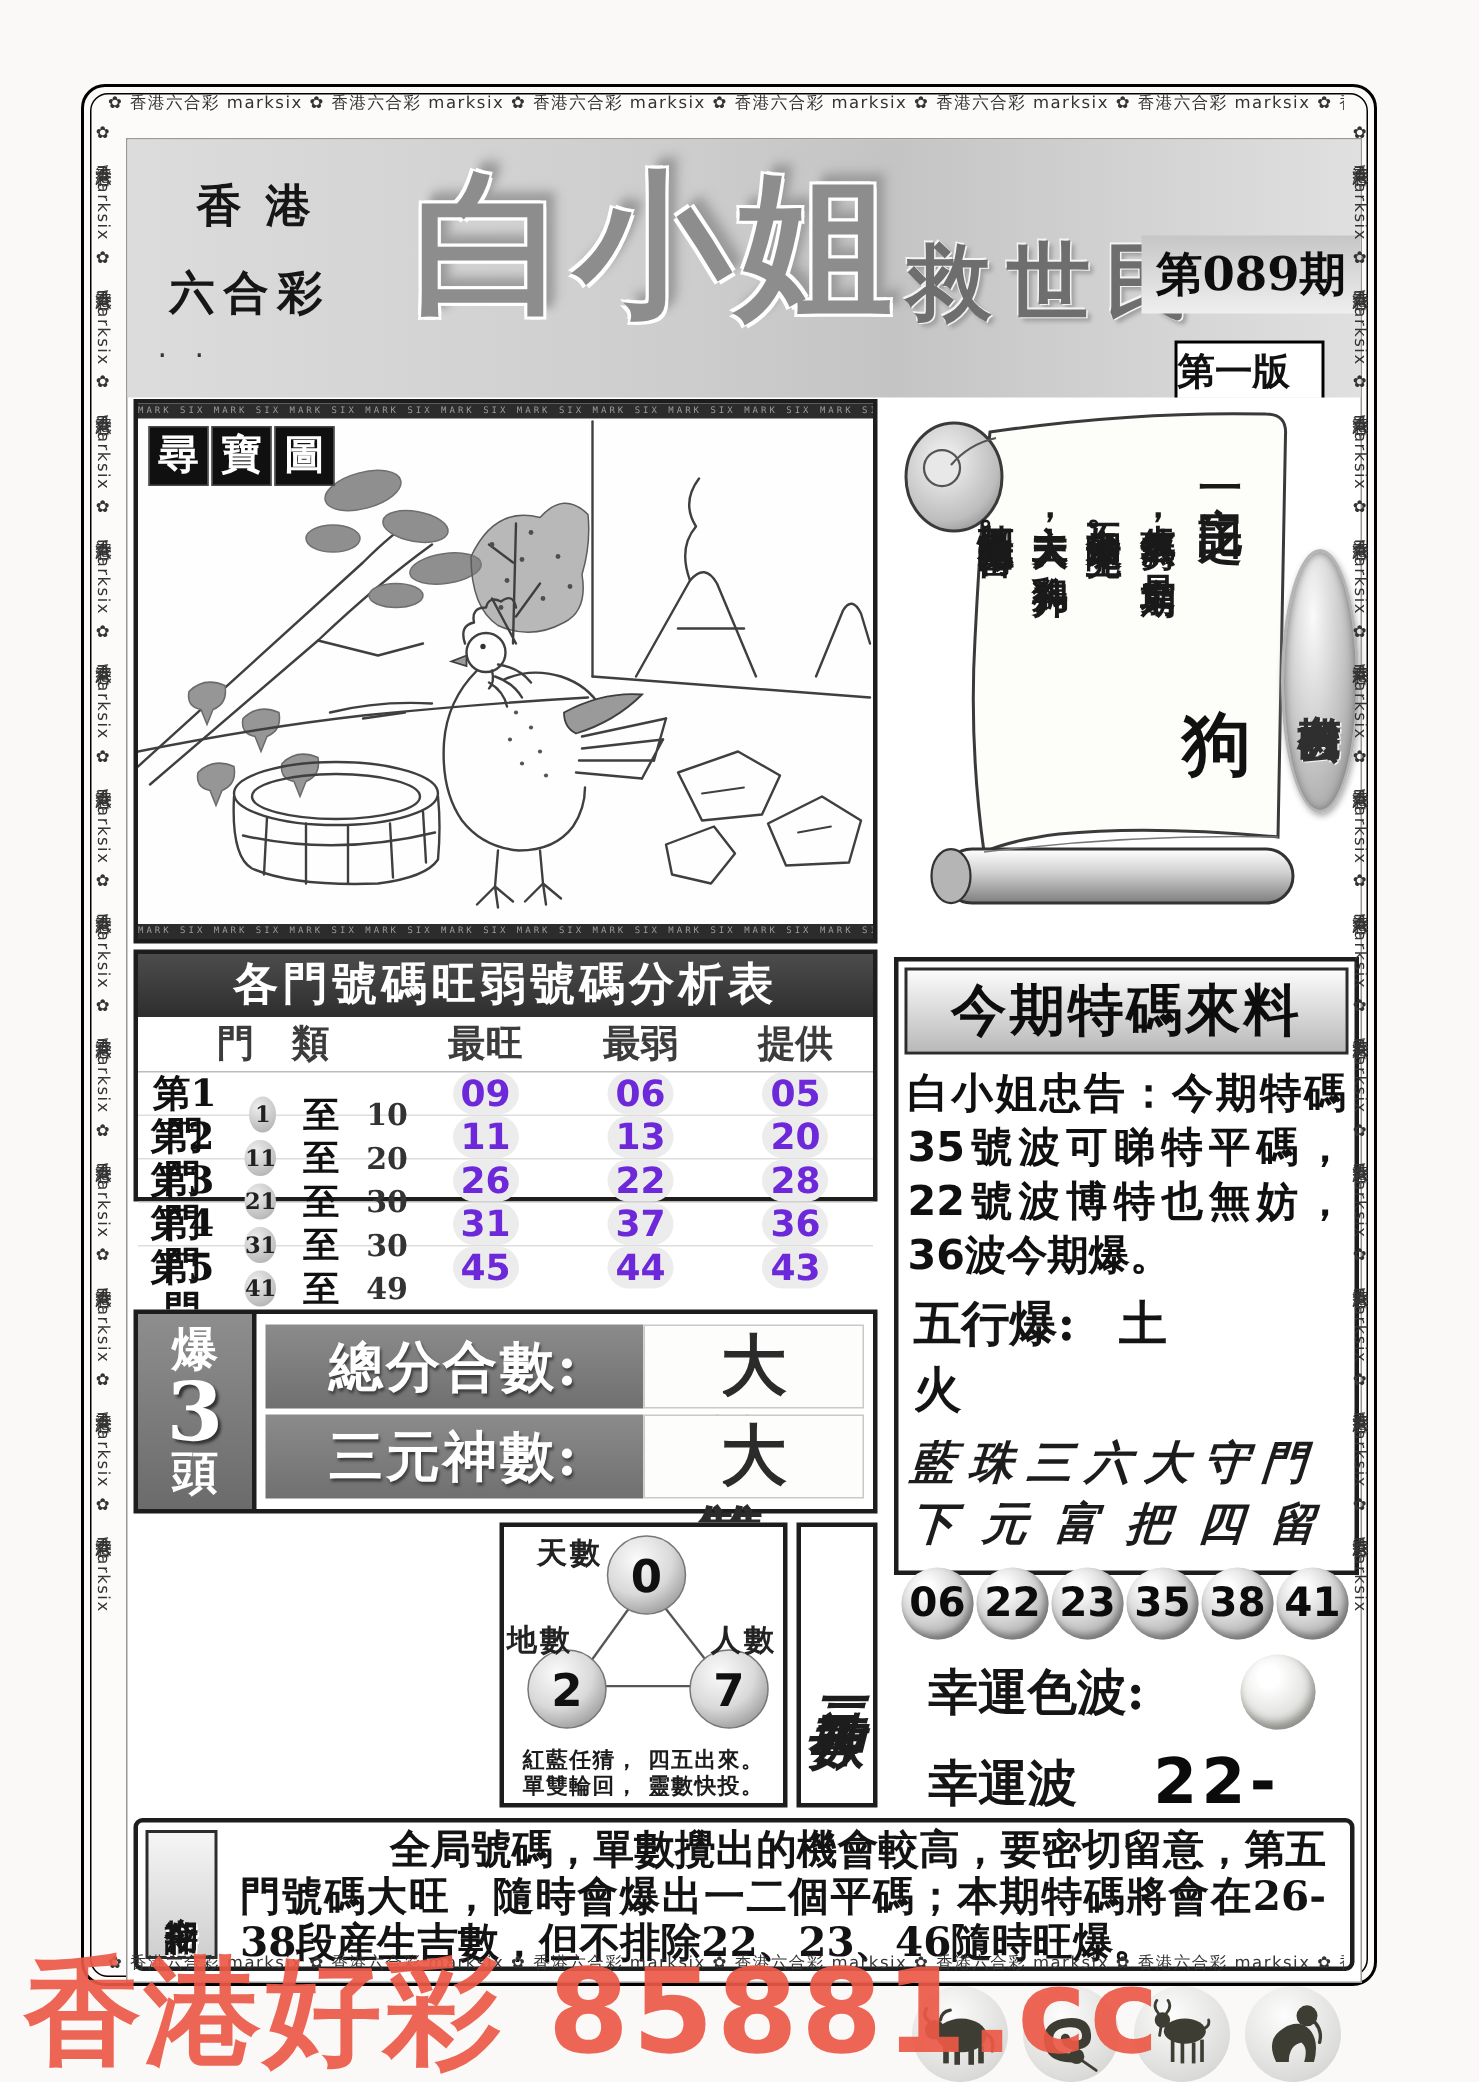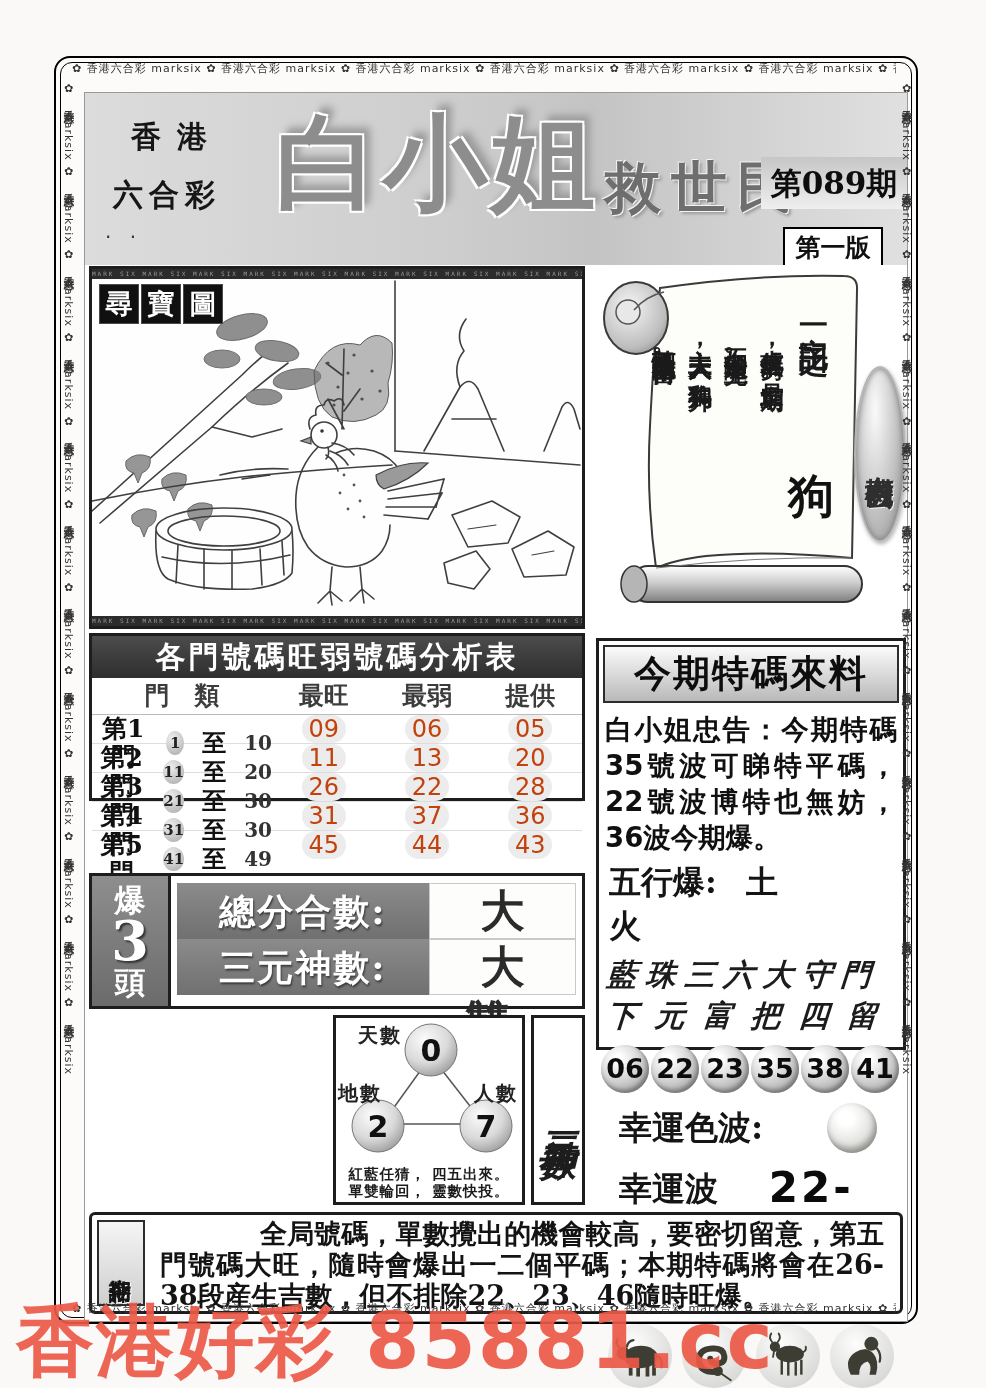--- a/index.html
+++ b/index.html
@@ -21,49 +21,49 @@
   
   .hdr{position:absolute;left:0;top:0;width:822px;height:172px;background:linear-gradient(90deg,#dcdcdc,#cdcdcd 45%,#c4c4c4 62%,#e0e0e0);overflow:hidden;}
   .hdr-hk{position:absolute;left:46px;top:24px;font-size:30px;font-weight:bold;color:#161616;letter-spacing:16px;}
   .hdr-lh{position:absolute;left:28px;top:82px;font-size:30px;font-weight:bold;color:#161616;letter-spacing:6px;}
   .hdr-dots{position:absolute;left:20px;top:126px;font-size:20px;color:#333;letter-spacing:6px;}
   .hdr-main{position:absolute;left:190px;top:2px;font-size:104px;font-weight:bold;color:#8d8d8d;letter-spacing:4px;
     text-shadow:-2px -2px 0 #fff,2px -2px 0 #fff,-2px 2px 0 #fff,2px 2px 0 #fff,6px -6px 6px #9a9a9a,9px -9px 8px #b5b5b5;}
   .hdr-sub{position:absolute;left:520px;top:58px;font-size:56px;font-weight:bold;color:#6e6e6e;letter-spacing:10px;
     text-shadow:-1px -1px 0 #f4f4f4,1px 1px 0 #f4f4f4,3px 3px 3px #9f9f9f;}
   .hdr-issue{position:absolute;left:676px;top:64px;width:146px;height:52px;line-height:52px;text-align:center;font-size:31px;font-weight:bold;color:#0d0d0d;background:linear-gradient(180deg,#c6c6c6,#efefef);}
-  .hdr-ed{position:absolute;left:698px;top:134px;width:96px;height:38px;line-height:38px;text-align:center;background:#fff;border:2px solid #000;font-size:25px;font-weight:bold;color:#111;}
+  .hdr-ed{position:absolute;left:698px;top:134px;width:96px;height:38px;line-height:38px;text-align:left;background:#fff;border:2px solid #000;font-size:25px;font-weight:bold;color:#111;}
 
   
   .pic{position:absolute;left:4px;top:173px;width:496px;height:363px;border:3px solid #1d1d1d;background:#fefefe;box-sizing:border-box;}
   .micro{position:absolute;left:0;width:100%;height:10px;background:#2c2c2c;color:#9a9a9a;font-size:6px;line-height:10px;overflow:hidden;white-space:nowrap;letter-spacing:2px;}
   .micro.top{top:0;} .micro.bot{bottom:0;}
   .pic-label{position:absolute;left:7px;top:15px;display:flex;gap:2px;z-index:2;}
   .pic-label .ch{width:38px;height:38px;background:#101010;border:1px solid #4a4a4a;color:#fff;font-size:27px;font-weight:bold;text-align:center;line-height:38px;}
   .pic svg{position:absolute;left:0;top:10px;}
 
   
   .tbl{position:absolute;left:4px;top:540px;width:496px;height:168px;border:3px solid #1d1d1d;box-sizing:border-box;background:#fff;}
   .tbl-title{height:42px;line-height:42px;background:linear-gradient(180deg,#4c4c4c,#2e2e2e);color:#fff;text-align:center;font-size:30px;font-weight:bold;letter-spacing:3px;}
   .tbl-head{display:grid;grid-template-columns:180px 1fr 1fr 1fr;height:36px;line-height:36px;border-bottom:1px solid #bbb;font-size:25px;font-weight:bold;color:#3c3c3c;text-align:center;}
   .tbl-row{display:grid;grid-template-columns:180px 1fr 1fr 1fr;height:28px;line-height:28px;border-bottom:1px solid #ddd;font-size:24px;text-align:center;}
   .tbl-row:last-child{border-bottom:none;}
   .door{display:flex;align-items:center;justify-content:flex-end;padding-left:6px;gap:18px;font-weight:bold;color:#111;}
   .door .nm{font-size:25px;}
   .circ{display:inline-block;width:24px;height:24px;line-height:24px;border-radius:50%;background:radial-gradient(circle at 35% 30%,#eee,#a9a9a9);font-size:15px;font-weight:bold;color:#222;text-align:center;}
   .zhi{font-size:24px;font-weight:bold;}
   .rng{font-size:20px;color:#333;}
-  .pill{display:inline-block;min-width:44px;border-radius:14px;background:#ececec;font-weight:normal;color:#c2410c;}
+  .pill{display:inline-block;min-width:44px;border-radius:14px;background:#ececec;font-weight:bold;color:#6d28d9;}
 
   
   .burst{position:absolute;left:4px;top:780px;width:496px;height:136px;border:3px solid #1d1d1d;box-sizing:border-box;display:flex;background:#fff;}
   .burst-left{width:76px;background:linear-gradient(180deg,#8e8e8e,#6b6b6b);border-right:3px solid #1d1d1d;display:flex;flex-direction:column;align-items:center;justify-content:center;color:#fff;}
   .burst-left .c{font-size:31px;font-weight:bold;line-height:32px;}
   .burst-left .n{font-size:54px;font-weight:bold;line-height:50px;text-shadow:2px 2px 2px #333;}
-  .burst-rows{flex:1;display:flex;flex-direction:column;padding:7px 6px;}
+  .burst-rows{flex:1;display:flex;flex-direction:column;justify-content:space-between;padding:7px 6px;}
   .burst-row{display:flex;height:56px;}
   .burst-lab{width:252px;background:linear-gradient(180deg,#8b8b8b,#707070);color:#fff;font-size:36px;font-weight:bold;line-height:56px;text-align:center;letter-spacing:2px;text-shadow:1px 2px 2px #3d3d3d;}
   .burst-val{flex:1;background:#fdfdfb;border:1px solid #c9c9c9;color:#2b2b2b;font-size:44px;font-weight:bold;line-height:54px;text-align:center;letter-spacing:30px;text-indent:30px;}
 
   
   .poem{position:absolute;left:4px;top:922px;width:240px;height:190px;border:3px solid #1d1d1d;box-sizing:border-box;background:#fff;}
   .poem-title{height:44px;line-height:44px;text-align:center;font-size:31px;font-weight:bold;color:#161616;background:linear-gradient(180deg,#f2f2f2,#c8c8c8);border-bottom:2px solid #2a2a2a;letter-spacing:2px;}
   .poem-lines{padding-top:4px;}
   .poem-lines div{font-size:25px;font-weight:bold;color:#101010;text-align:center;line-height:34px;letter-spacing:4px;}
 

